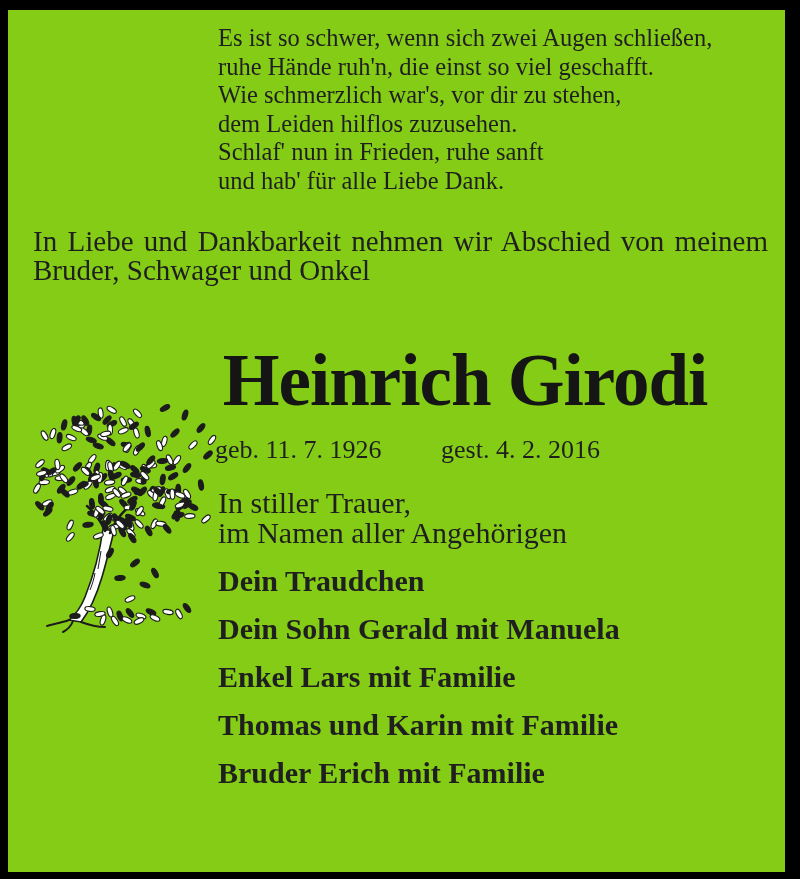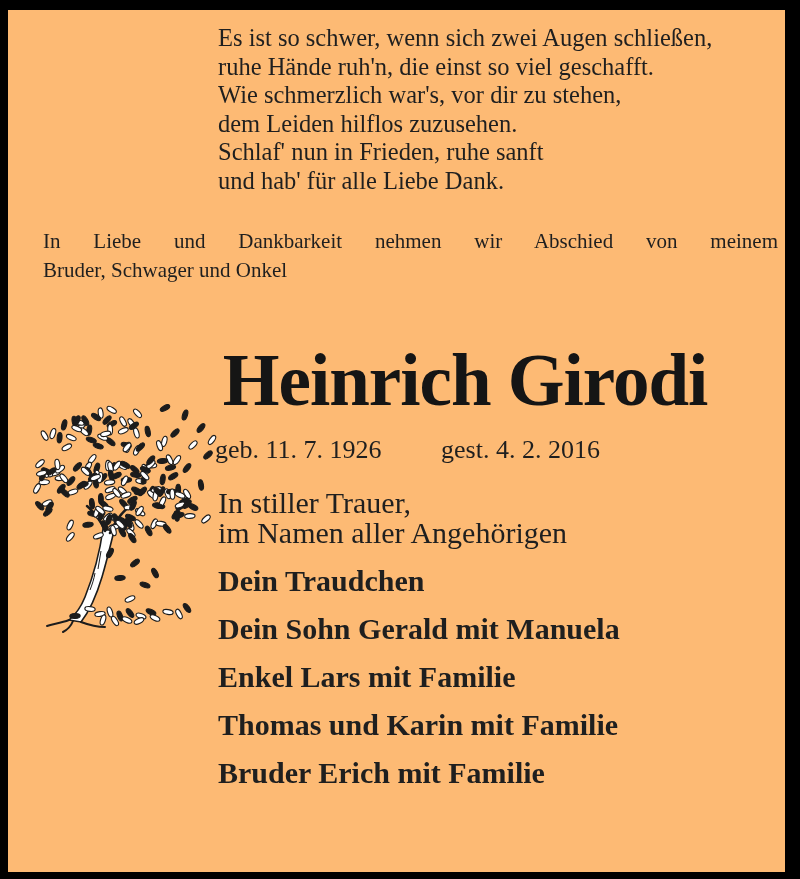--- a/index.html
+++ b/index.html
@@ -1,34 +1,34 @@
 <!DOCTYPE html>
 <html><head>
 <meta charset="utf-8">
 <style>
   html,body{margin:0;padding:0;background:#ffffff;}
   .page{
     position:relative;
     width:800px;height:879px;
     box-sizing:border-box;
-    background:#fdba74;
+    background:#84cc16;
     border-style:solid;border-color:#000000;
     border-width:10px 15px 7px 8px;
     font-family:"Liberation Serif","DejaVu Serif",serif;
     color:#1f1f1f;
     overflow:hidden;
   }
   .poem{
     position:absolute;left:210px;top:14px;
     font-size:24.5px;line-height:28.5px;
     white-space:nowrap;
   }
   .block-justified{
-    position:absolute;left:35px;width:735px;
-    font-size:21px;line-height:29px;
+    position:absolute;left:25px;width:735px;
+    font-size:29px;line-height:29px;
   }
   .farewell{top:217px;}
   .service{top:713px;line-height:33px;}
   .jline{text-align:justify;text-align-last:justify;white-space:nowrap;}
   .name{
     position:absolute;left:130px;top:316px;width:620px;
     margin:17px;text-align:center;
     font-size:73px;line-height:76px;font-weight:bold;
     color:#151515;white-space:nowrap;
     letter-spacing:-1px;

